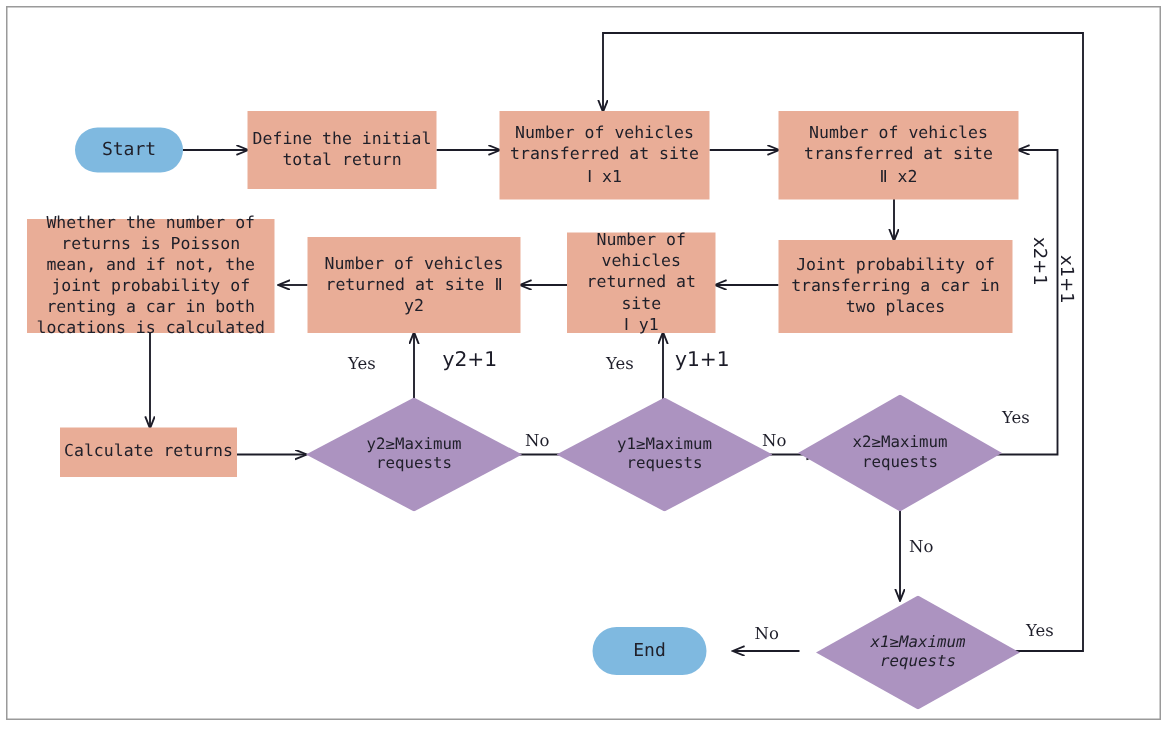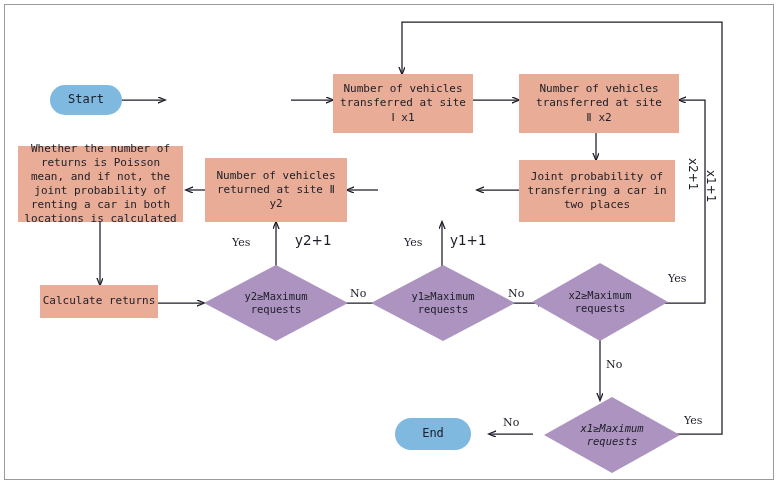--- a/index.html
+++ b/index.html
@@ -121,33 +121,39 @@
       <path d="M600,331 L600,400" marker-end="url(#ah)"></path>
 
       <path d="M667,434 L722,434 L722,72"></path>
 
       <path d="M533,434 L489,434" marker-end="url(#ah)"></path>
     </g>
   </svg>
 
   <div class="node terminal" style="left:50px;top:85px;width:72px;height:30px;">Start</div>
 
+  <div class="node proc" style="left:165px;top:74px;width:126px;height:52px;">Define the initial
+total return</div>
 
   <div class="node proc" style="left:333px;top:74px;width:140px;height:59px;">Number of vehicles
 transferred at site
 Ⅰ x1</div>
 
   <div class="node proc" style="left:519px;top:74px;width:160px;height:59px;">Number of  vehicles
 transferred at site
 Ⅱ x2</div>
 
   <div class="node proc" style="left:519px;top:160px;width:156px;height:62px;">Joint probability of
 transferring a car in
 two places</div>
 
+  <div class="node proc" style="left:378px;top:155px;width:99px;height:67px;">Number of
+vehicles
+returned at site
+Ⅰ y1</div>
 
   <div class="node proc" style="left:205px;top:158px;width:142px;height:64px;">Number of vehicles
 returned at site Ⅱ
 y2</div>
 
   <div class="node proc" style="left:40px;top:285px;width:118px;height:33px;">Calculate returns</div>
 
   <div class="node proc" style="left:18px;top:146px;width:165px;height:76px;">Whether the number of
 returns is Poisson
 mean, and if not, the

